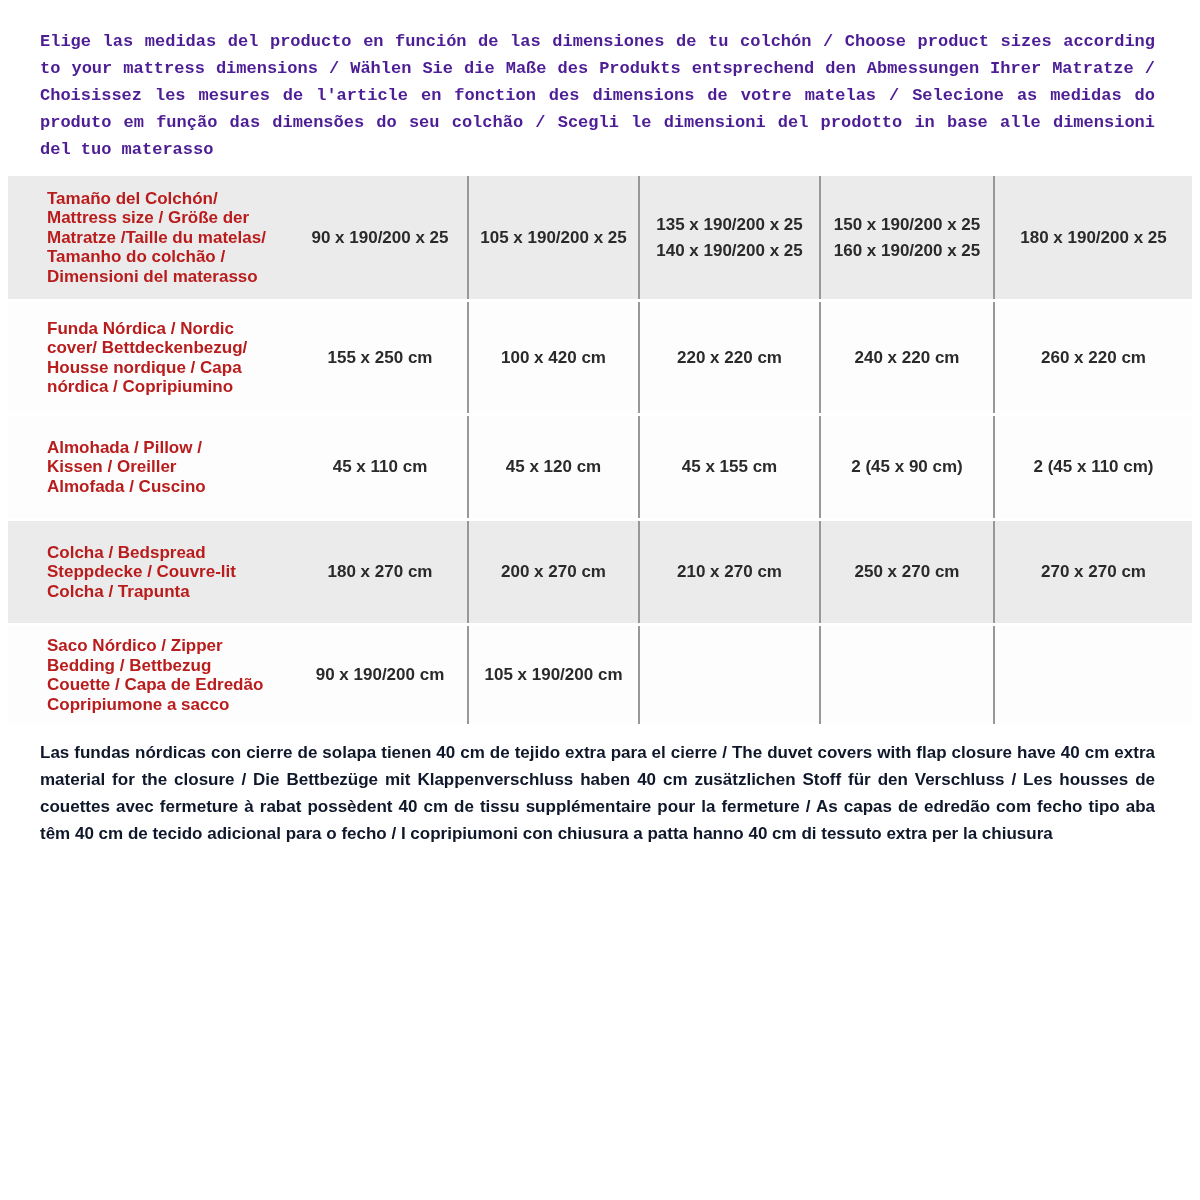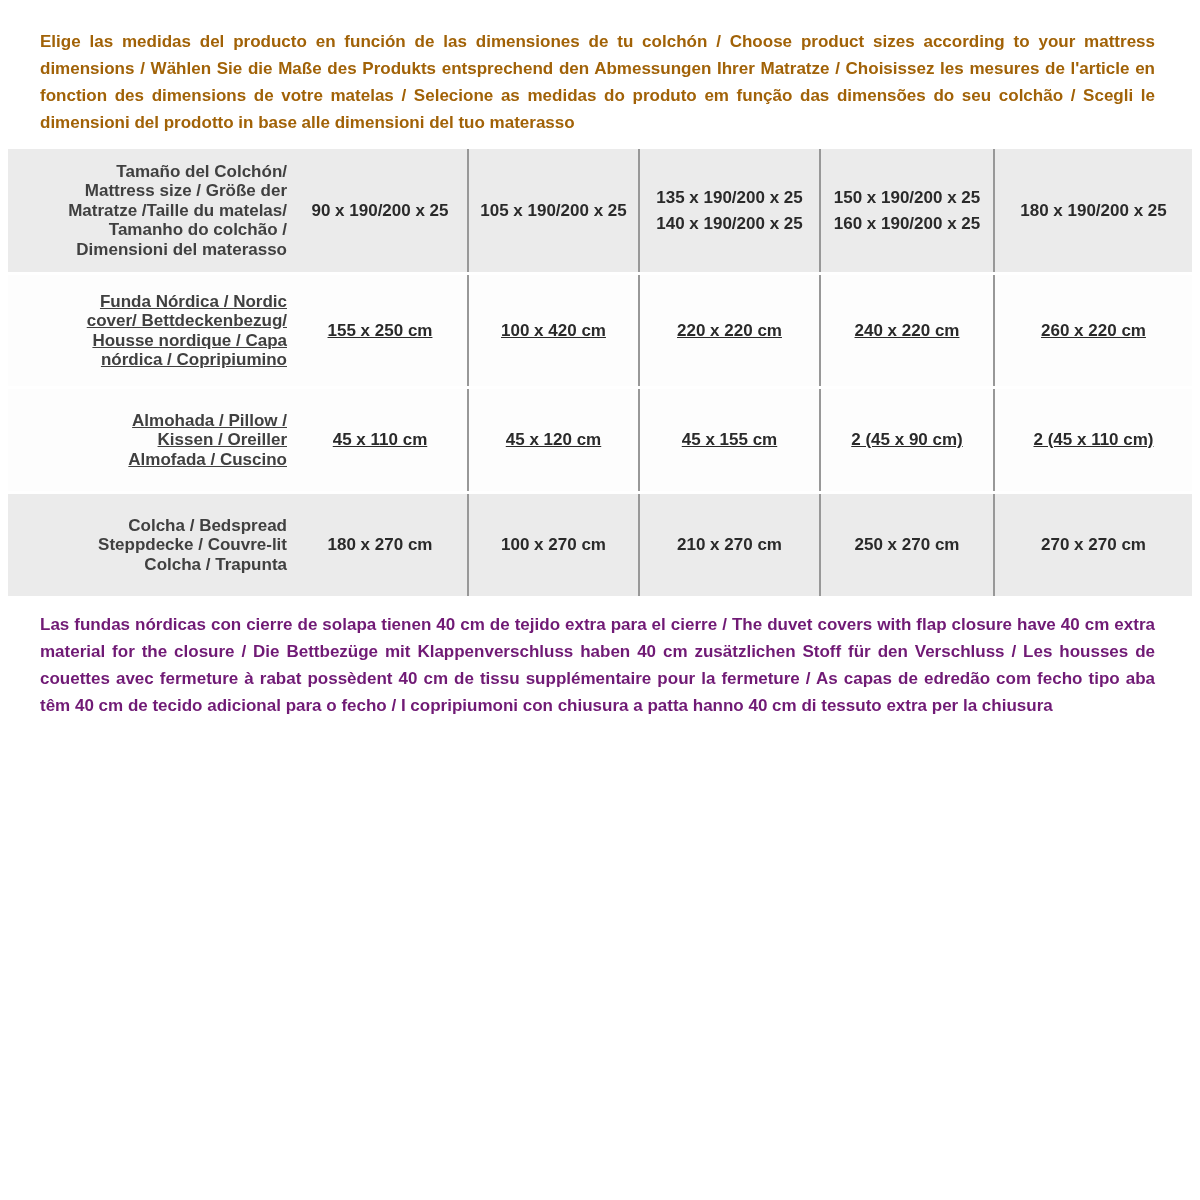--- a/index.html
+++ b/index.html
@@ -17,50 +17,50 @@
     height: 1200px;
     overflow: hidden;
     background: #ffffff;
   }
   .intro {
     margin: 28px 45px 0 40px;
     font-size: 17px;
     font-weight: bold;
     line-height: 27px;
     text-align: justify;
-    color: #a16207;
+    color: #4c1d95;
+    font-family: Liberation Mono, monospace;
   }
   table.size-table {
     border-collapse: separate;
     border-spacing: 0 3px;
     table-layout: fixed;
     width: 1184px;
     margin: 10px 8px 0 8px;
   }
   col.c-label { width: 285px; }
   col.c-v1 { width: 174px; }
   col.c-v2 { width: 171px; }
   col.c-v3 { width: 181px; }
   col.c-v4 { width: 174px; }
   col.c-v5 { width: 199px; }
   tr.gray td { background: #ebebeb; }
-  tr.white td { background: #fdfdfd; text-decoration: underline; }
+  tr.white td { background: #fdfdfd; }
   td {
     vertical-align: middle;
     font-weight: bold;
     font-size: 17px;
     padding: 0;
   }
   td.label {
-    padding-left: 16px;
+    padding-left: 39px;
     padding-right: 6px;
     line-height: 19.5px;
     white-space: pre-line;
-    color: #404040;
-    text-align: right;
+    color: #b91c1c;
   }
   td.val {
     text-align: center;
     white-space: pre-line;
     line-height: 26px;
     color: #2a2a2a;
   }
   td.divl { border-left: 2px solid #989898; }
   tr.r-header  td { height: 123px; }
   tr.r-funda   td { height: 111px; }
@@ -69,21 +69,21 @@
   tr.r-relleno td { height: 123px; }
   tr.r-almohada td { height: 102px; }
   tr.r-colcha  td { height: 102px; }
   tr.r-saco    td { height: 98px; }
   .footnote {
     margin: 12px 45px 0 40px;
     font-size: 17px;
     font-weight: bold;
     line-height: 27px;
     text-align: justify;
-    color: #701a75;
+    color: #0f172a;
   }
 </style>
 </head>
 <body>
 
 <div class="page">
 
   <p class="intro">Elige las medidas del producto en función de las dimensiones de tu colchón / Choose product sizes according to your mattress dimensions / Wählen Sie die Maße des Produkts entsprechend den Abmessungen Ihrer Matratze / Choisissez les mesures de l'article en fonction des dimensions de votre matelas / Selecione as medidas do produto em função das dimensões do seu colchão / Scegli le dimensioni del prodotto in base alle dimensioni del tuo materasso</p>
 
   <table class="size-table">
@@ -136,24 +136,35 @@
       <td class="val divl">45 x 155 cm</td>
       <td class="val divl">2 (45 x 90 cm)</td>
       <td class="val divl">2 (45 x 110 cm)</td>
     </tr>
 
     <tr class="gray r-colcha">
       <td class="label">Colcha / Bedspread
 Steppdecke / Couvre-lit
 Colcha / Trapunta</td>
       <td class="val">180 x 270 cm</td>
-      <td class="val divl">100 x 270 cm</td>
+      <td class="val divl">200 x 270 cm</td>
       <td class="val divl">210 x 270 cm</td>
       <td class="val divl">250 x 270 cm</td>
       <td class="val divl">270 x 270 cm</td>
     </tr>
 
+    <tr class="white r-saco">
+      <td class="label">Saco Nórdico / Zipper
+Bedding / Bettbezug
+Couette / Capa de Edredão
+Copripiumone a sacco</td>
+      <td class="val">90 x 190/200 cm</td>
+      <td class="val divl">105 x 190/200 cm</td>
+      <td class="val divl"></td>
+      <td class="val divl"></td>
+      <td class="val divl"></td>
+    </tr>
   </tbody>
     </table>
 
   <p class="footnote">Las fundas nórdicas con cierre de solapa tienen 40 cm de tejido extra para el cierre / The duvet covers with flap closure have 40 cm extra material for the closure / Die Bettbezüge mit Klappenverschluss haben 40 cm zusätzlichen Stoff für den Verschluss / Les housses de couettes avec fermeture à rabat possèdent 40 cm de tissu supplémentaire pour la fermeture / As capas de edredão com fecho tipo aba têm 40 cm de tecido adicional para o fecho / I copripiumoni con chiusura a patta hanno 40 cm di tessuto extra per la chiusura</p>
 
 </div>
 
 </body></html>

